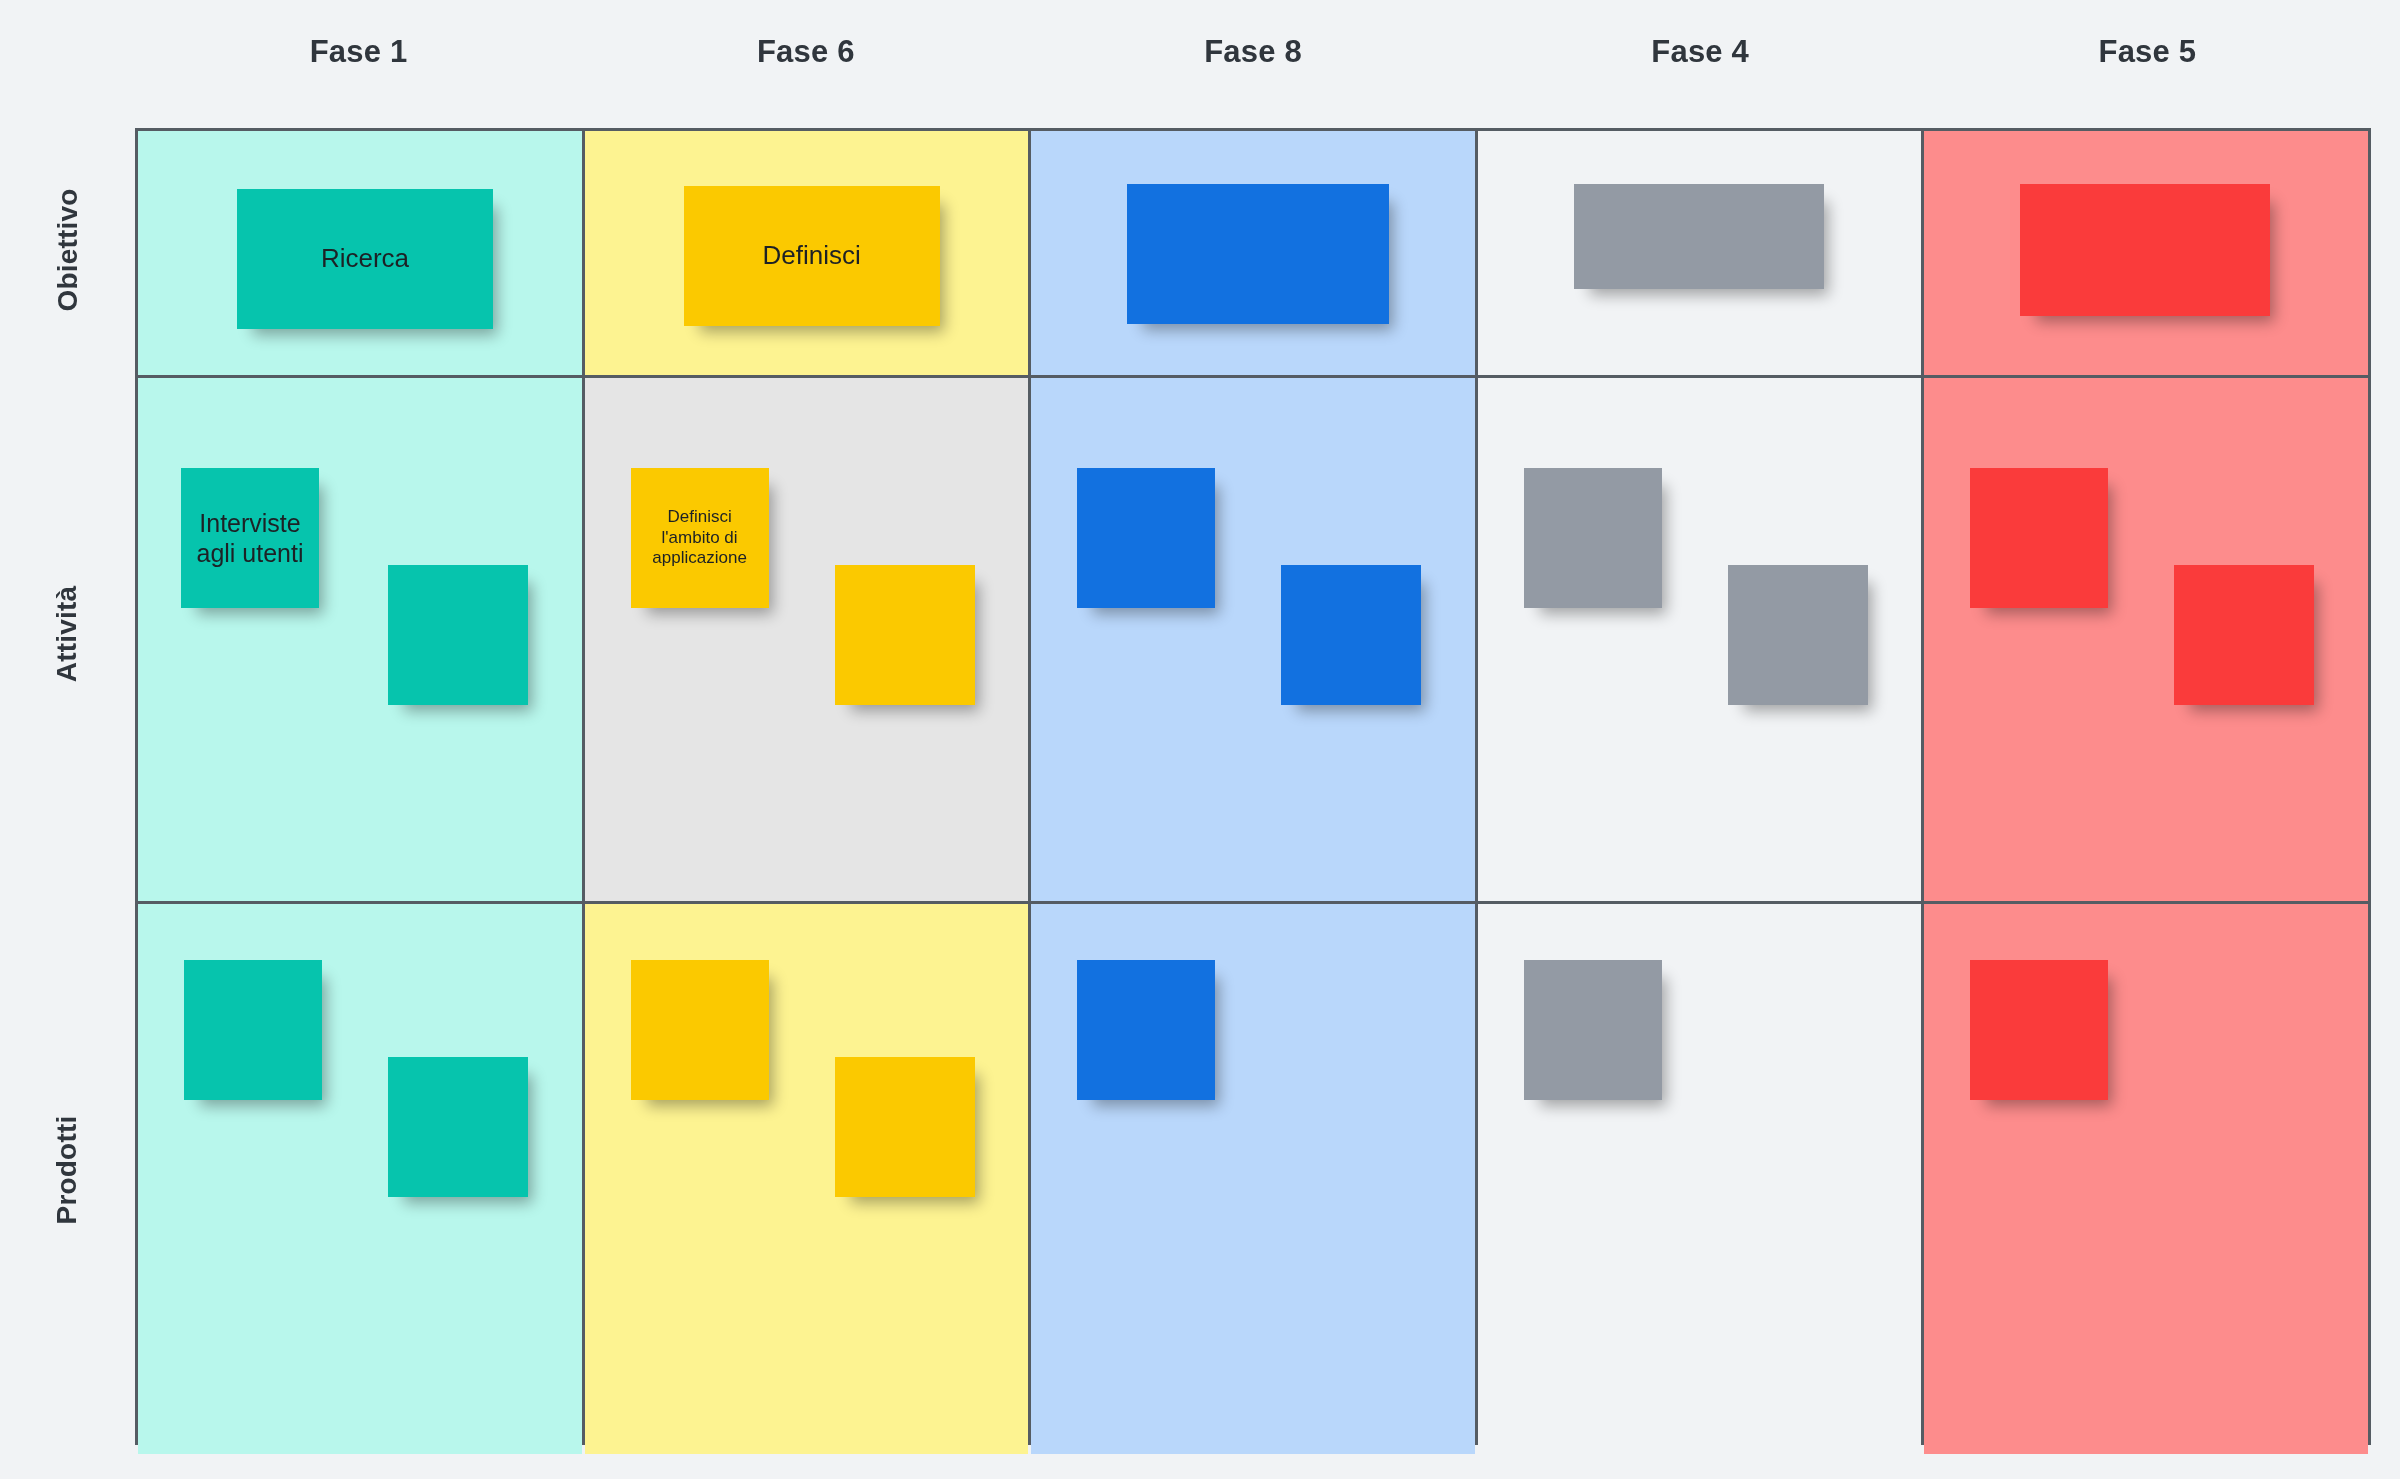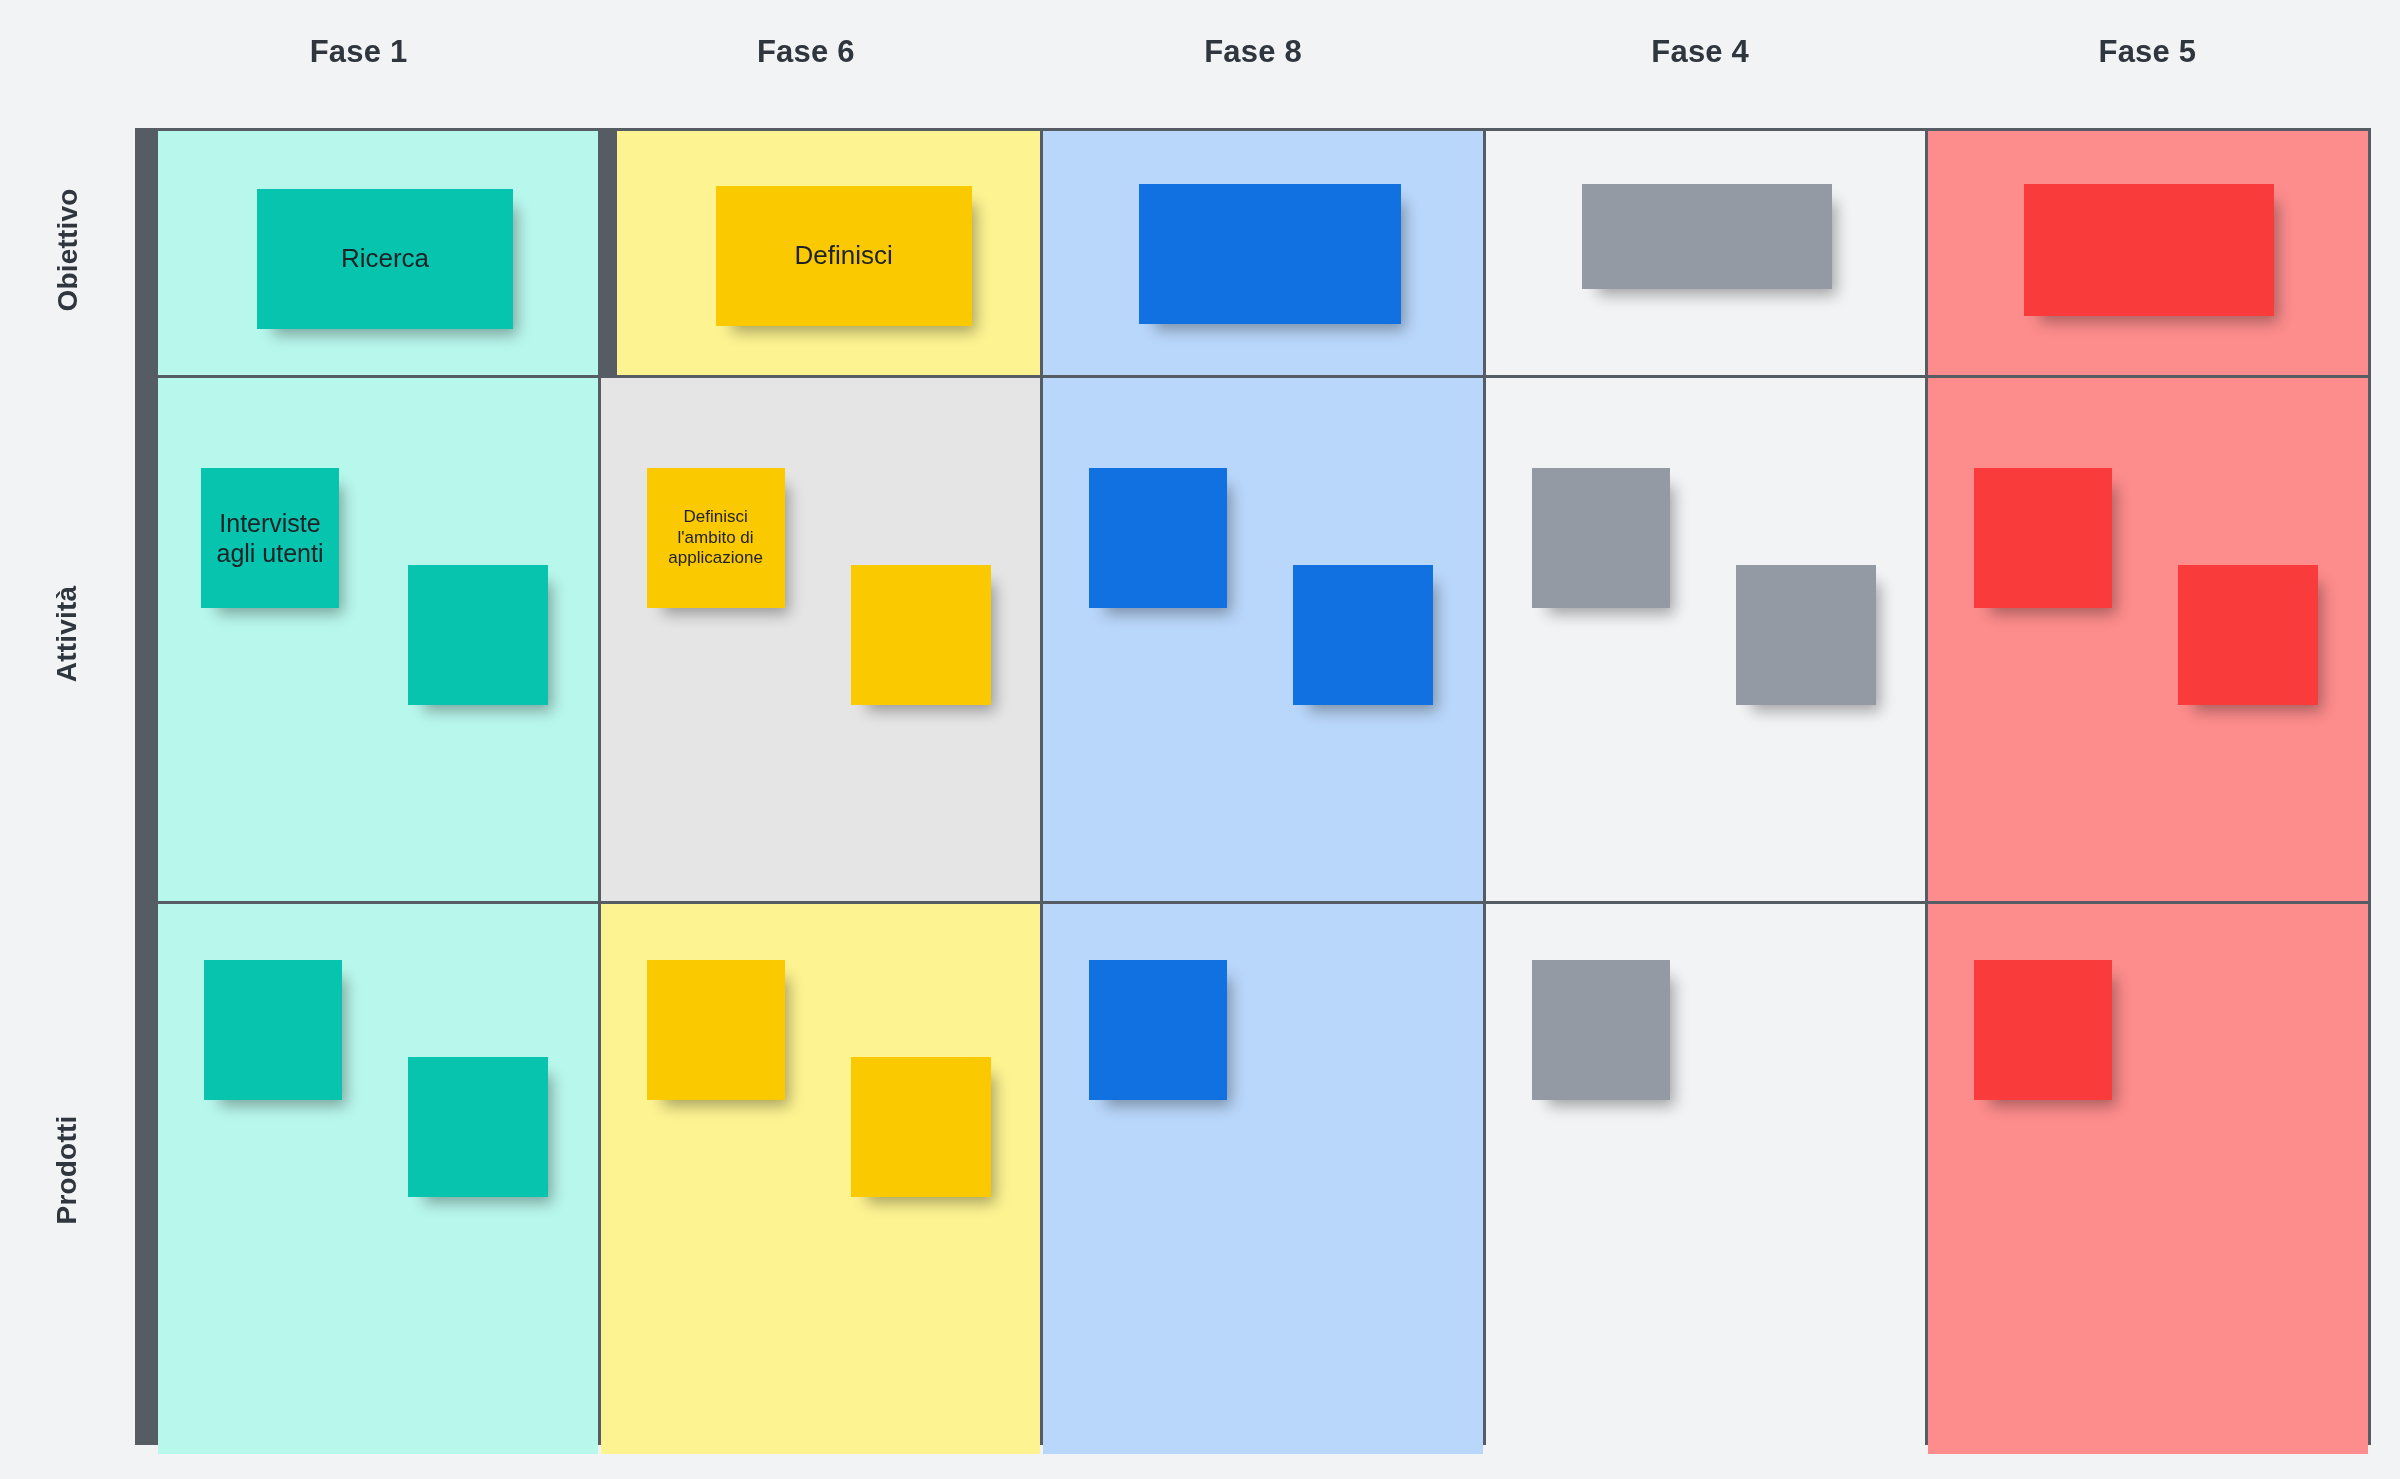--- a/index.html
+++ b/index.html
@@ -77,21 +77,20 @@
     top: 128px;
     width: 2236px;
     height: 1317px;
     display: grid;
     grid-template-columns: repeat(5, 1fr);
     grid-template-rows: 244px 523px 550px;
     border: 3px solid #555c63;
     box-sizing: border-box;
     background: #555c63;
     gap: 3px;
-    padding-left: 20px;
   }
   .cell {
     position: relative;
     overflow: hidden;
   }
 
   
   .note {
     position: absolute;
     box-sizing: border-box;
@@ -128,21 +127,21 @@
       </div>
       <div class="row-label r2">
         <span>Prodotti</span>
       </div>
     </div>
 
   <div class="grid">
       <div class="cell" style="background: rgb(184, 247, 236);">
         <div class="note" style="left: 99px; top: 58px; width: 256px; height: 140px; font-size: 26px; background: linear-gradient(rgb(6, 196, 173) 0%, rgb(6, 196, 173) 100%);">Ricerca</div>
       </div>
-      <div class="cell" style="background: rgb(253, 243, 145); margin-left: 16px;">
+      <div class="cell" style="background: rgb(253, 243, 145);">
         <div class="note" style="left: 99px; top: 55px; width: 256px; height: 140px; font-size: 26px; background: linear-gradient(rgb(251, 201, 0) 0%, rgb(251, 201, 0) 100%);">Definisci</div>
       </div>
       <div class="cell" style="background: rgb(185, 215, 251);">
         <div class="note blank" style="left: 96px; top: 53px; width: 262px; height: 140px; font-size: 26px; background: linear-gradient(rgb(18, 113, 224) 0%, rgb(18, 113, 224) 100%);"></div>
       </div>
       <div class="cell" style="background: rgb(241, 243, 245);">
         <div class="note blank" style="left: 96px; top: 53px; width: 250px; height: 105px; font-size: 26px; background: linear-gradient(rgb(147, 154, 164) 0%, rgb(147, 154, 164) 100%);"></div>
       </div>
       <div class="cell" style="background: rgb(253, 140, 140);">
         <div class="note blank" style="left: 96px; top: 53px; width: 250px; height: 132px; font-size: 26px; background: linear-gradient(rgb(250, 59, 59) 0%, rgb(250, 59, 59) 100%);"></div>

